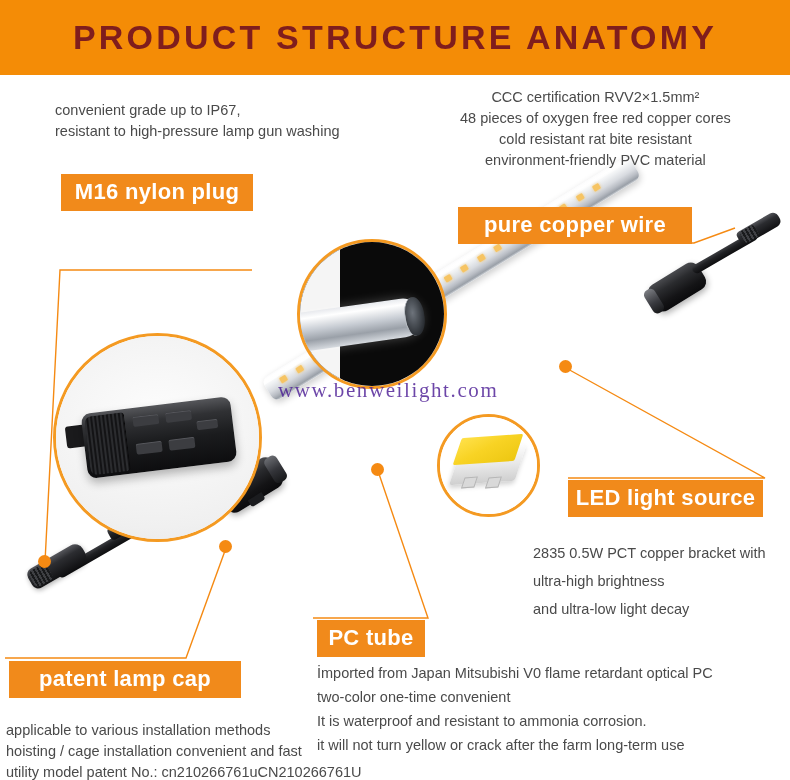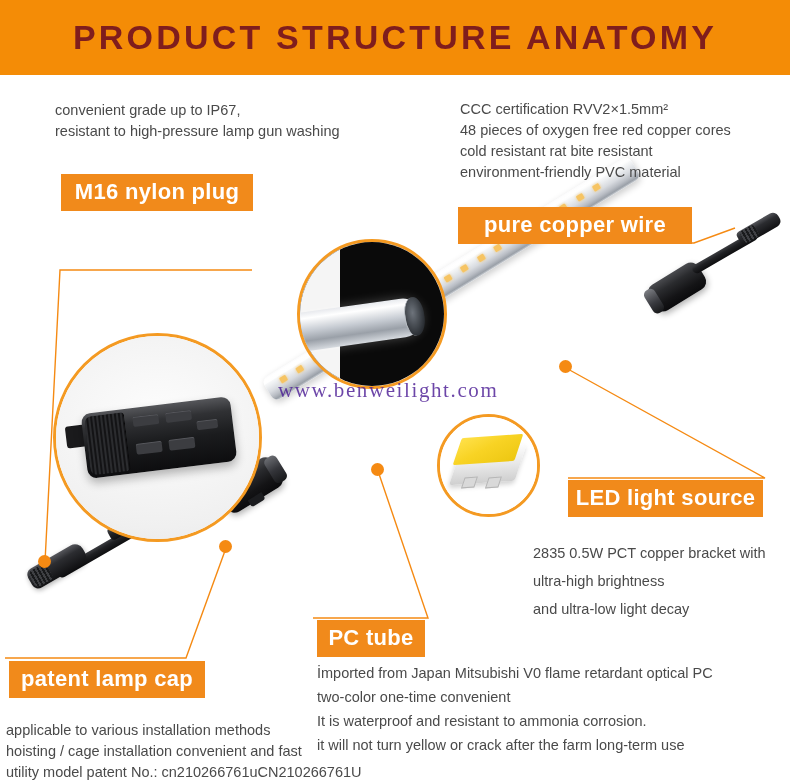--- a/index.html
+++ b/index.html
@@ -443,21 +443,21 @@
       <div class="led-chip-pad" style="left:48%; top:62%; width:11%; height:9%;"></div>
     </div>
   </div>
 
   <div class="text-block" style="left:55px; top:100px;">
     <span class="tline">convenient grade up to IP67,</span>
     <span class="tline">resistant to high-pressure lamp gun washing</span>
   </div>
   <div class="badge" style="left:61px; top:174px; width:192px; height:37px;">M16 nylon plug</div>
 
-  <div class="text-block" style="left:460px; top:99px;">
+  <div class="text-block" style="left:460px; top:87px;text-align:center;">
     <span class="tline">CCC certification RVV2×1.5mm²</span>
     <span class="tline">48 pieces of oxygen free red copper cores</span>
     <span class="tline">cold resistant    rat bite resistant</span>
     <span class="tline">environment-friendly PVC material</span>
   </div>
   <div class="badge" style="left:458px; top:207px; width:234px; height:37px;">pure copper wire</div>
 
   <div class="badge" style="left:568px; top:480px; width:195px; height:37px;">LED light source</div>
   <div class="text-block" style="left:533px; top:539px; line-height:28px;">
     <span class="tline">2835  0.5W  PCT copper bracket with</span>
@@ -466,21 +466,21 @@
   </div>
 
   <div class="badge" style="left:317px; top:620px; width:108px; height:37px;">PC tube</div>
   <div class="text-block" style="left:317px; top:661px; line-height:24px;">
     <span class="tline">İmported from Japan Mitsubishi V0 flame retardant optical   PC</span>
     <span class="tline">two-color one-time convenient</span>
     <span class="tline">It is waterproof and resistant to ammonia corrosion.</span>
     <span class="tline">it will not turn yellow or crack after the farm long-term use</span>
   </div>
 
-  <div class="badge" style="left:9px; top:661px; width:196px; height:37px;">patent lamp cap</div>
+  <div class="badge" style="left:9px; top:661px; width:232px; height:37px;">patent lamp cap</div>
   <div class="text-block" style="left:6px; top:706px; line-height:21px;margin-top:14px;">
     <span class="tline">applicable to various installation methods</span>
     <span class="tline">hoisting / cage installation    convenient and fast</span>
     <span class="tline">utility model patent No.: cn210266761uCN210266761U</span>
   </div>
 
   <div id="watermark">www.benweilight.com</div>
 
 </div>
 

